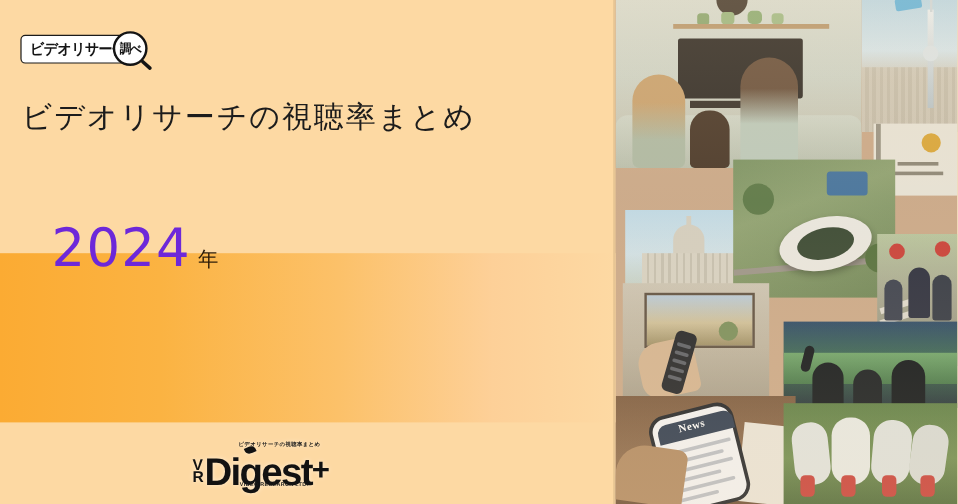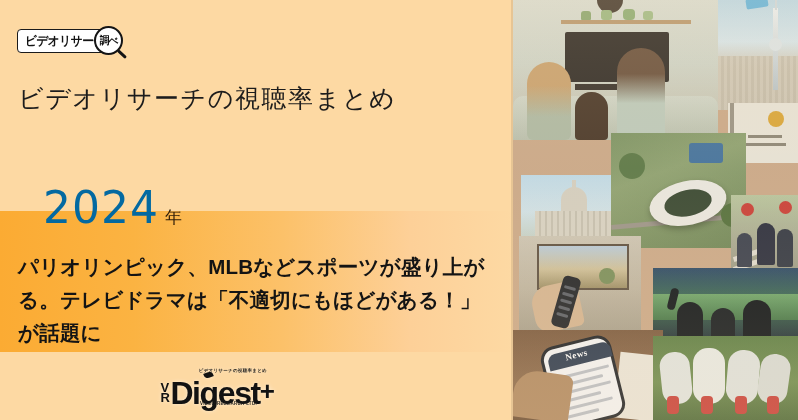--- a/index.html
+++ b/index.html
@@ -133,21 +133,21 @@
   .year-block {
     position:absolute;
     left:43px; top:186px;
     display:flex;
     align-items:baseline;
     z-index:4;
   }
   .year-number {
     font-size:44px;
     font-weight:400;
-    color:#0369a1;
+    color:#6d28d9;
     letter-spacing:1px;
     line-height:1;
     font-family:"DejaVu Sans", sans-serif;
   }
   .year-suffix {
     font-size:17px;
     font-weight:400;
     color:#2a1a08;
     margin-left:6px;
     line-height:1;
@@ -389,21 +389,20 @@
 
     </div>
 
     <h1 class="headline">ビデオリサーチの視聴率まとめ</h1>
 
     <div class="year-block">
       <span class="year-number">2024</span>
       <span class="year-suffix">年</span>
     </div>
 
-    <p class="body-copy">パリオリンピック、MLBなどスポーツが盛り上がる。テレビドラマは「不適切にもほどがある！」が話題に</p>
   </div>
 
   <div class="seam"></div>
 
   <div class="collage">
 
     <div class="tile tile-tv">
       <span class="tv-lampcord"></span>
       <span class="tv-lamp"></span>
       <span class="tv-shelf"></span>

